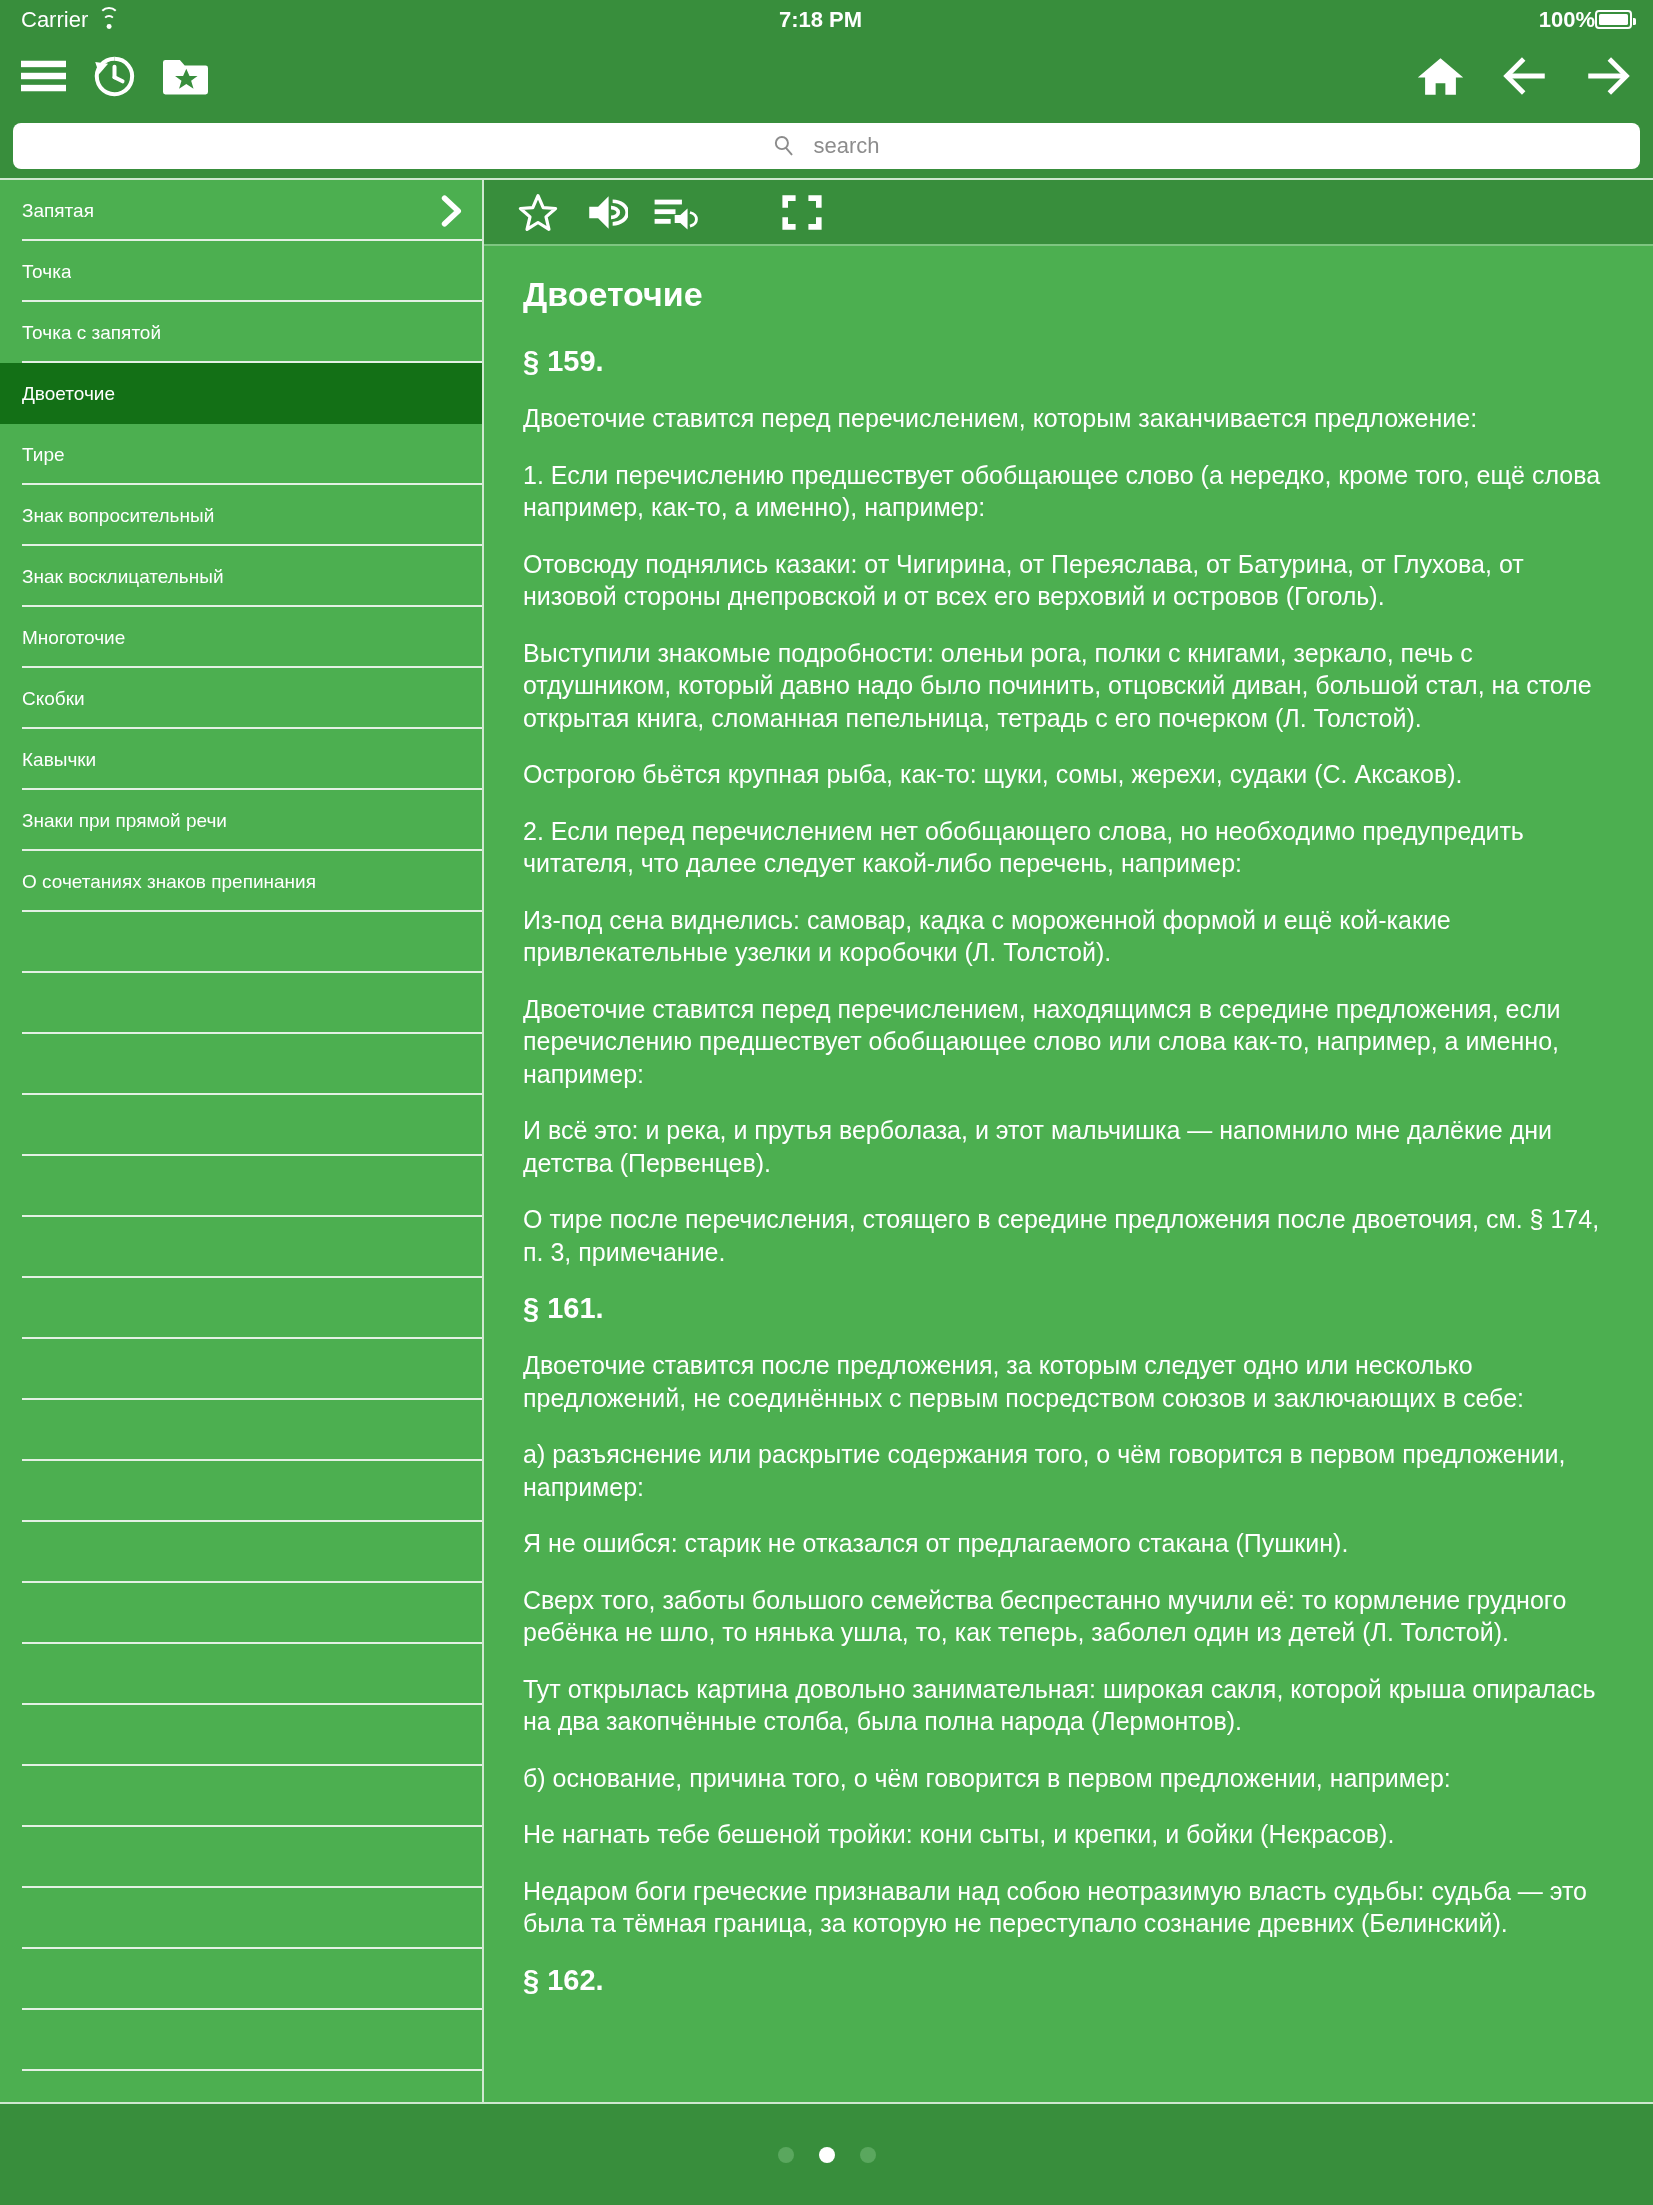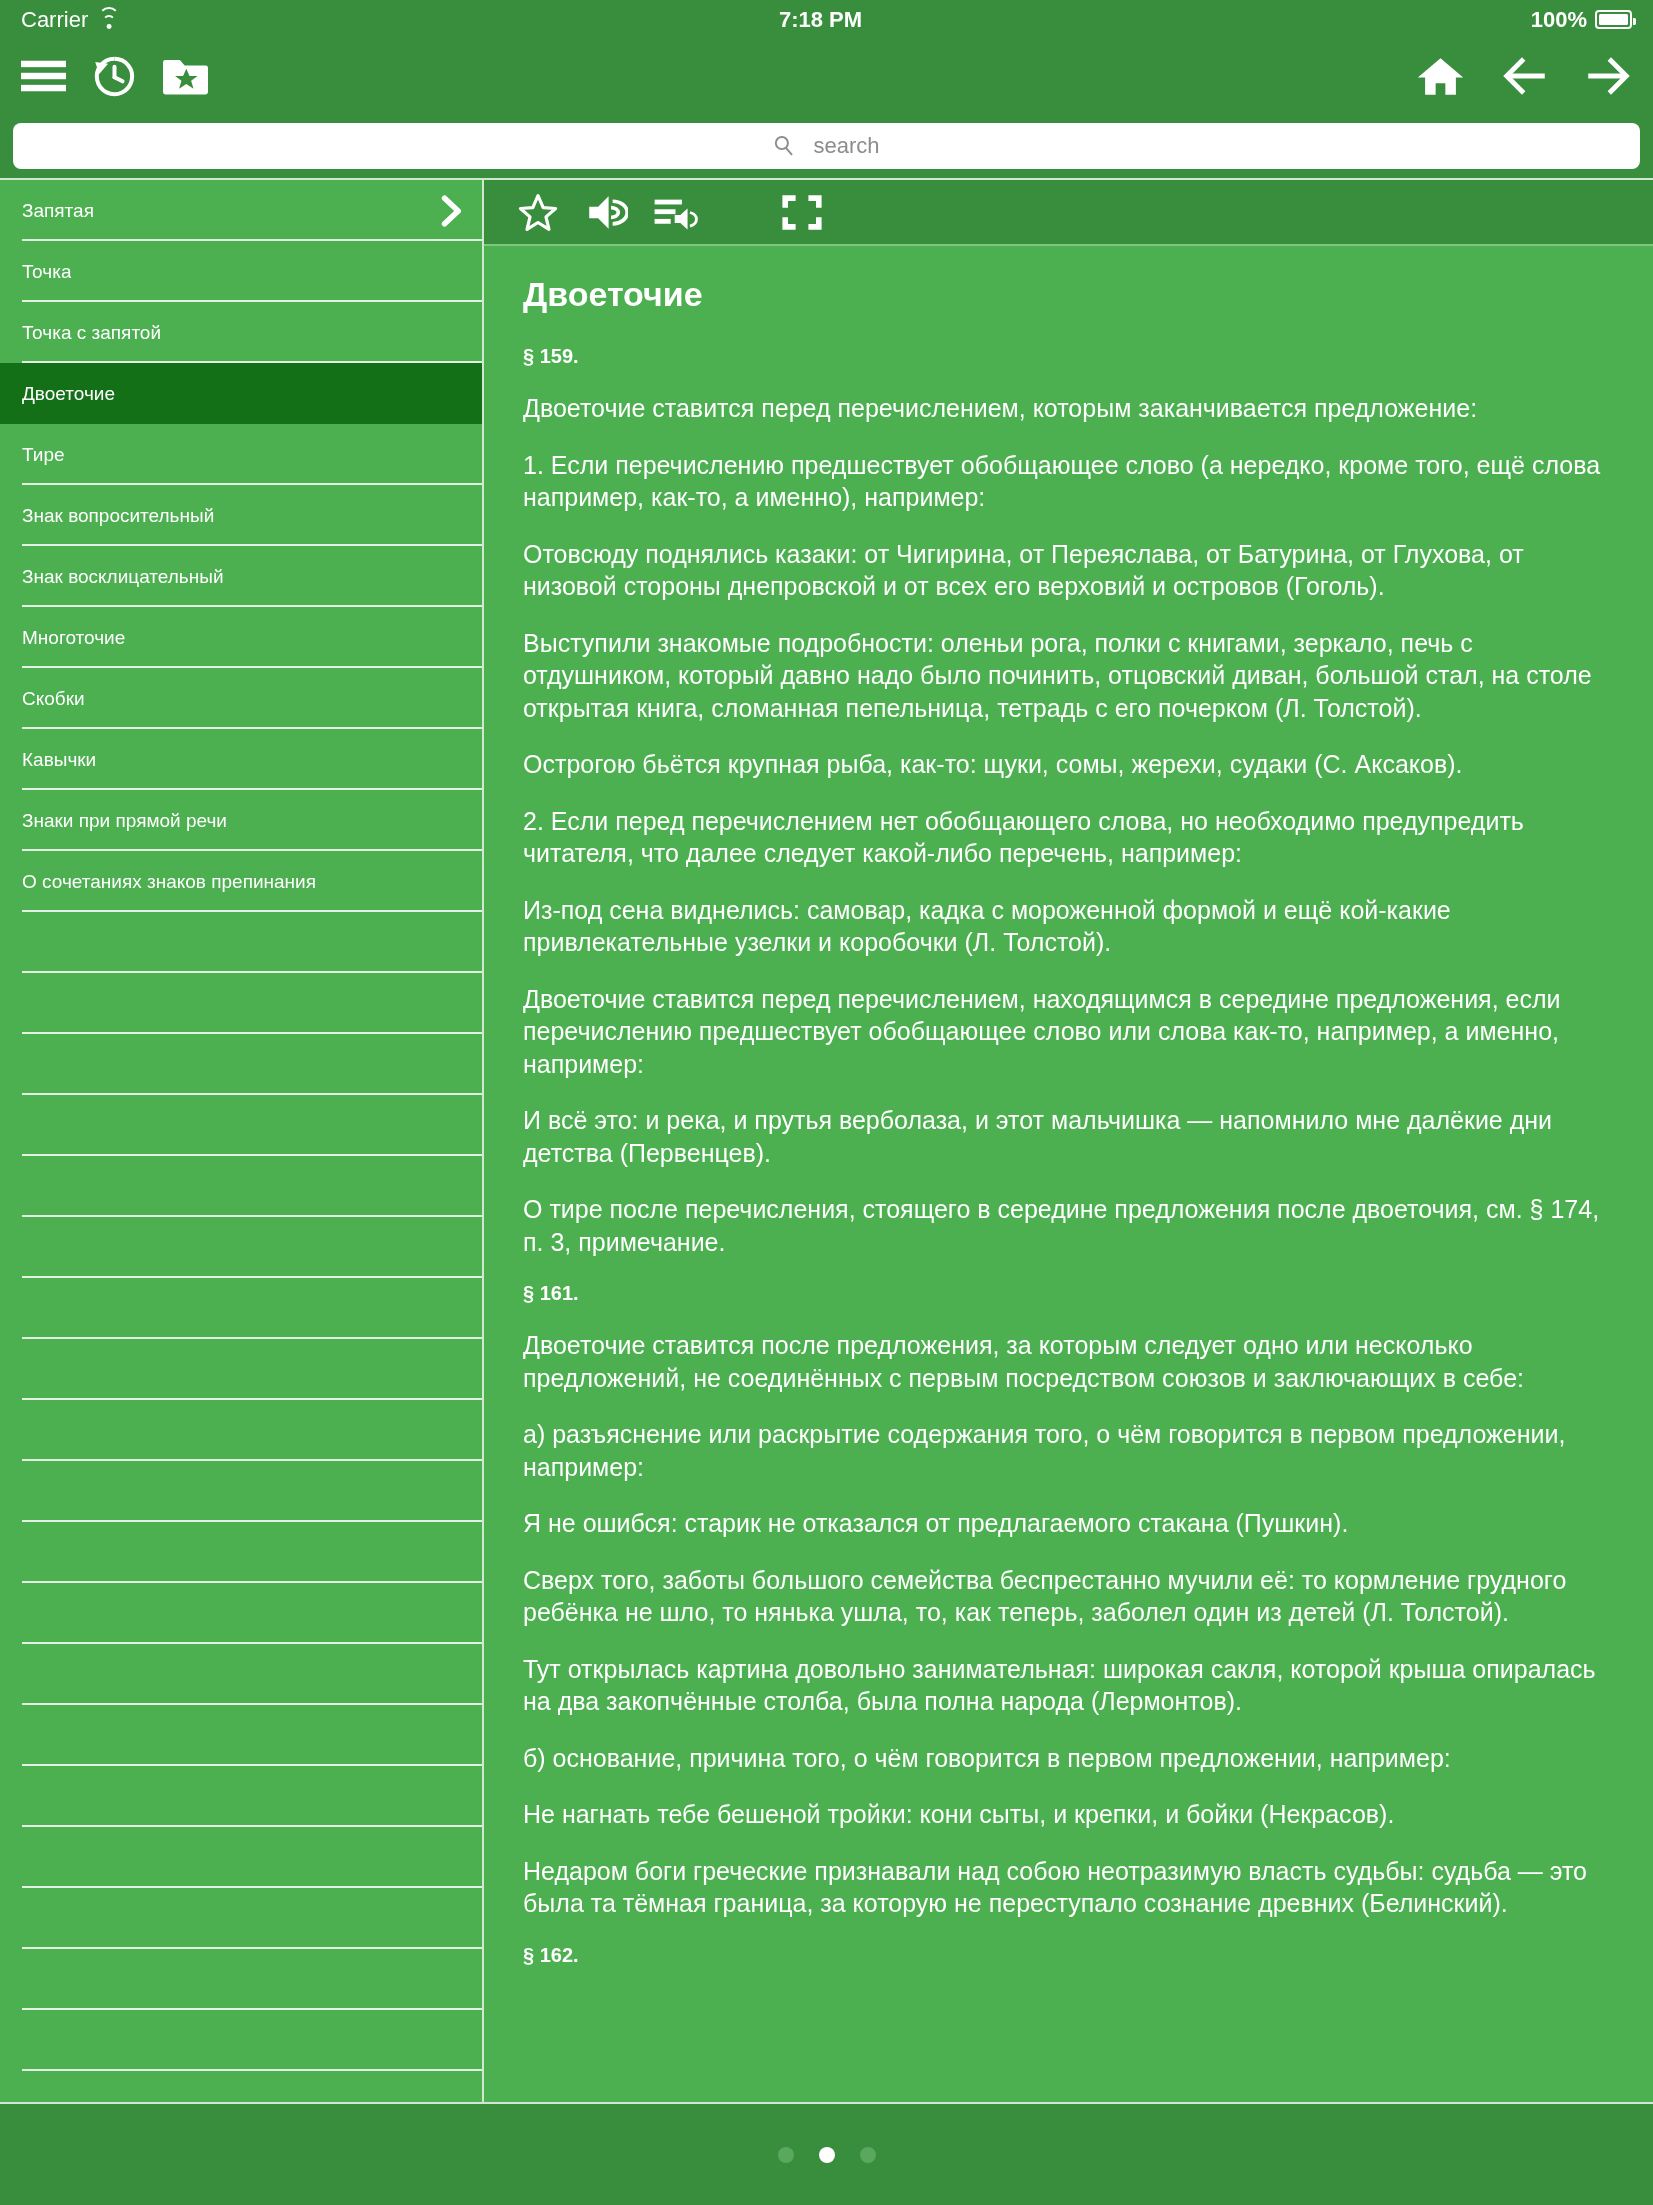--- a/index.html
+++ b/index.html
@@ -38,21 +38,21 @@
   .wifi-icon i:nth-child(2) { width: 13px; height: 13px; bottom: 0.8px; }
   .wifi-icon i:nth-child(3) {
     width: 4.8px; height: 4.8px; background: #fff; border-radius: 50%;
     border: none; bottom: 0px;
   }
   .status-center {
     position: absolute; left: 0; right: 12px; text-align: center;
     font-weight: bold; pointer-events: none;
   }
   .status-right {
-    margin-left: auto; display: flex; align-items: center; gap: 8px;
+    margin-left: auto; display: flex; align-items: center; 
     font-weight: bold;
   }
   .battery {
     width: 37px; height: 18.6px; border: 2.4px solid #fff; border-radius: 4px;
     position: relative; display: inline-block;
   }
   .battery::after {
     content: ""; position: absolute; right: -5.7px; top: 5.7px;
     width: 3.2px; height: 7.3px; background: #fff; border-radius: 0 1.6px 1.6px 0;
   }
@@ -123,21 +123,21 @@
   }
   .ct-btn { width: 69px; display: flex; align-items: center; justify-content: center; cursor: pointer; }
   .ct-gap { width: 57px; }
 
   .article {
     flex: 1 1 auto; overflow: hidden;
     padding: 29px 42px 0 39px;
     color: #ffffff;
   }
   .art-title { font-size: 34px; font-weight: bold; margin-bottom: 31px; }
-  .art-section { font-size: 20px; font-weight: bold; margin: 24px 0 24px; }
+  .art-section { font-size: 29px; font-weight: bold; margin: 24px 0 24px; }
   .art-p { font-size: 25px; line-height: 1.30; margin-bottom: 24px; }
 
   
   .footer {
     flex: 0 0 103px; background: #388e3c;
     display: flex; align-items: center; justify-content: center; gap: 25px;
     border-top: 2.4px solid #cfe8d0;
   }
   .dot { width: 16px; height: 16px; border-radius: 50%; background: #5aa75e; cursor: pointer; }
   .dot.on { background: #ffffff; }

